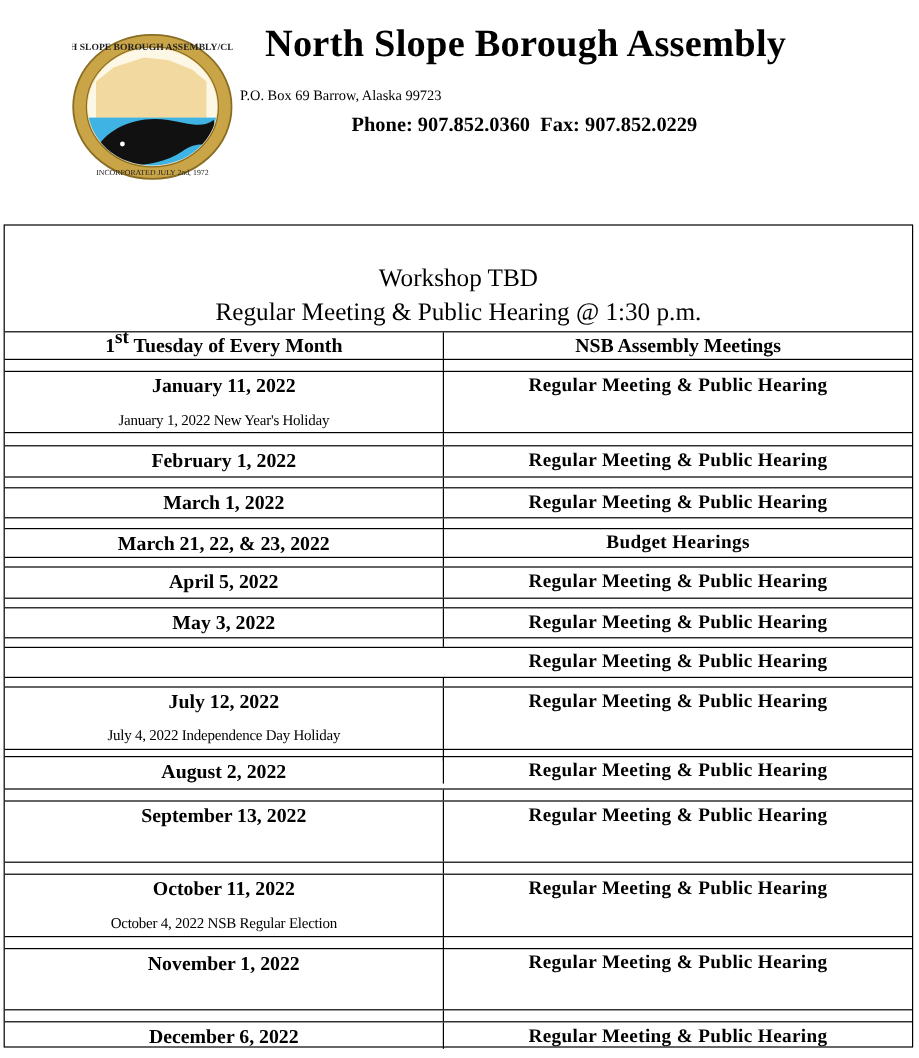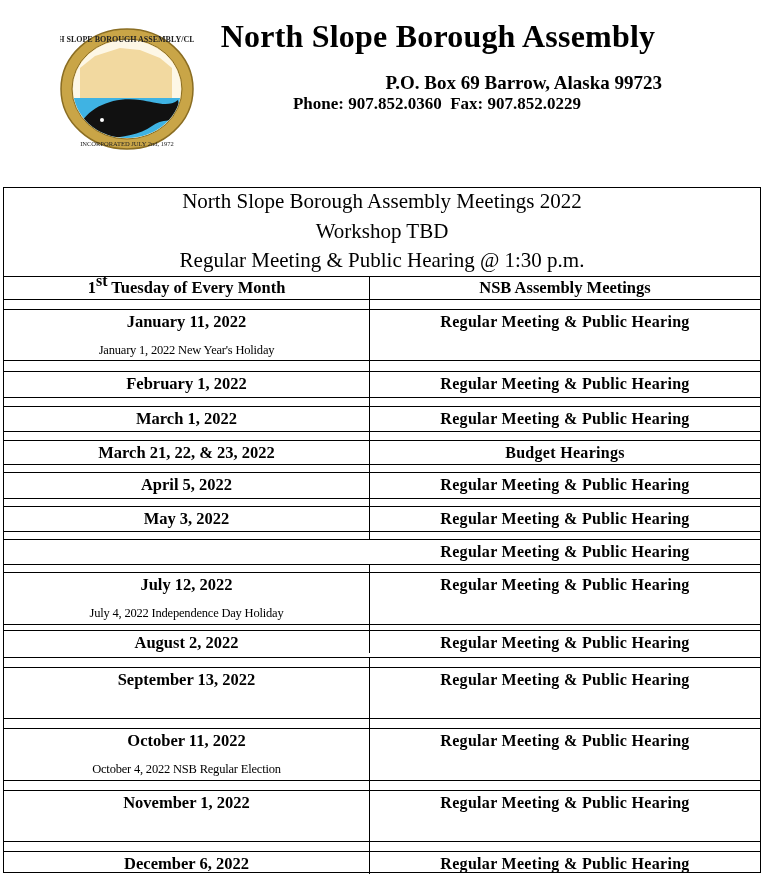--- a/index.html
+++ b/index.html
@@ -1,21 +1,21 @@
 <!DOCTYPE html>
 <html><head>
   <meta charset="utf-8">
   <style>
     html, body { margin: 0; padding: 0; background: #ffffff; }
     body { width: 766px; height: 882px; position: relative; overflow: hidden; font-family: "Liberation Serif", "DejaVu Serif", serif; color: #000; }
 
     .logo { position: absolute; left: 60px; top: 28px; width: 134px; height: 122px; }
 
     .org-title { position: absolute; left: 200px; top: 18px; width: 476px; text-align: center; font-size: 32px; font-weight: bold; letter-spacing: 0.2px; }
-    .org-address { position: absolute; left: 200px; top: 72px; width: 462px; text-align: right; font-size: 19px; font-weight: bold; }
+    .org-address { position: absolute; left: 200px; top: 72px; width: 462px; text-align: left; font-size: 12px; font-weight: normal; }
     .org-phone { position: absolute; left: 206px; top: 94px; width: 462px; text-align: center; font-size: 17px; font-weight: bold; white-space: pre; }
 
     .sched { position: absolute; left: 3px; top: 187px; width: 758px; height: 686px; border: 1.5px solid #000; box-sizing: border-box; }
     .title-block { position: absolute; left: 0; top: 0; width: 100%; height: 88px; text-align: center; }
     .title-line { position: absolute; left: 0; width: 100%; text-align: center; font-size: 21px; }
     .t1 { top: 1px; } .t2 { top: 31px; } .t3 { top: 60px; }
 
     .row { position: absolute; left: 0; width: 100%; border-top: 1.5px solid #000; box-sizing: border-box; }
     .cell { position: absolute; top: 0; height: 100%; box-sizing: border-box; text-align: center; }
     .cell.left { left: 0; width: 366px; border-right: 1.5px solid #000; }
@@ -50,21 +50,20 @@
     <text x="67" y="118" text-anchor="middle" font-size="6.5" fill="#222" font-family="Liberation Serif, serif">INCORPORATED JULY 2nd, 1972</text>
   </svg>
 </div>
 
 <div class="org-title">North Slope Borough Assembly</div>
 <div class="org-address">P.O. Box 69 Barrow, Alaska 99723</div>
 <div class="org-phone">Phone: 907.852.0360  Fax: 907.852.0229</div>
 
 <div class="sched">
   <div class="title-block">
-    <div class="title-line t1">North Slope Borough Assembly Meetings 2022</div>
     <div class="title-line t2">Workshop TBD</div>
     <div class="title-line t3">Regular Meeting &amp; Public Hearing @ 1:30 p.m.</div>
   </div>
 
   <div class="row" style="top:88px;height:23px;">
     <div class="cell left">
       <span class="hdr-text"><span>1</span><sup>st</sup><span> Tuesday of Every Month</span></span>
     </div>
     <div class="cell right">
       <span class="hdr-text">NSB Assembly Meetings</span>

